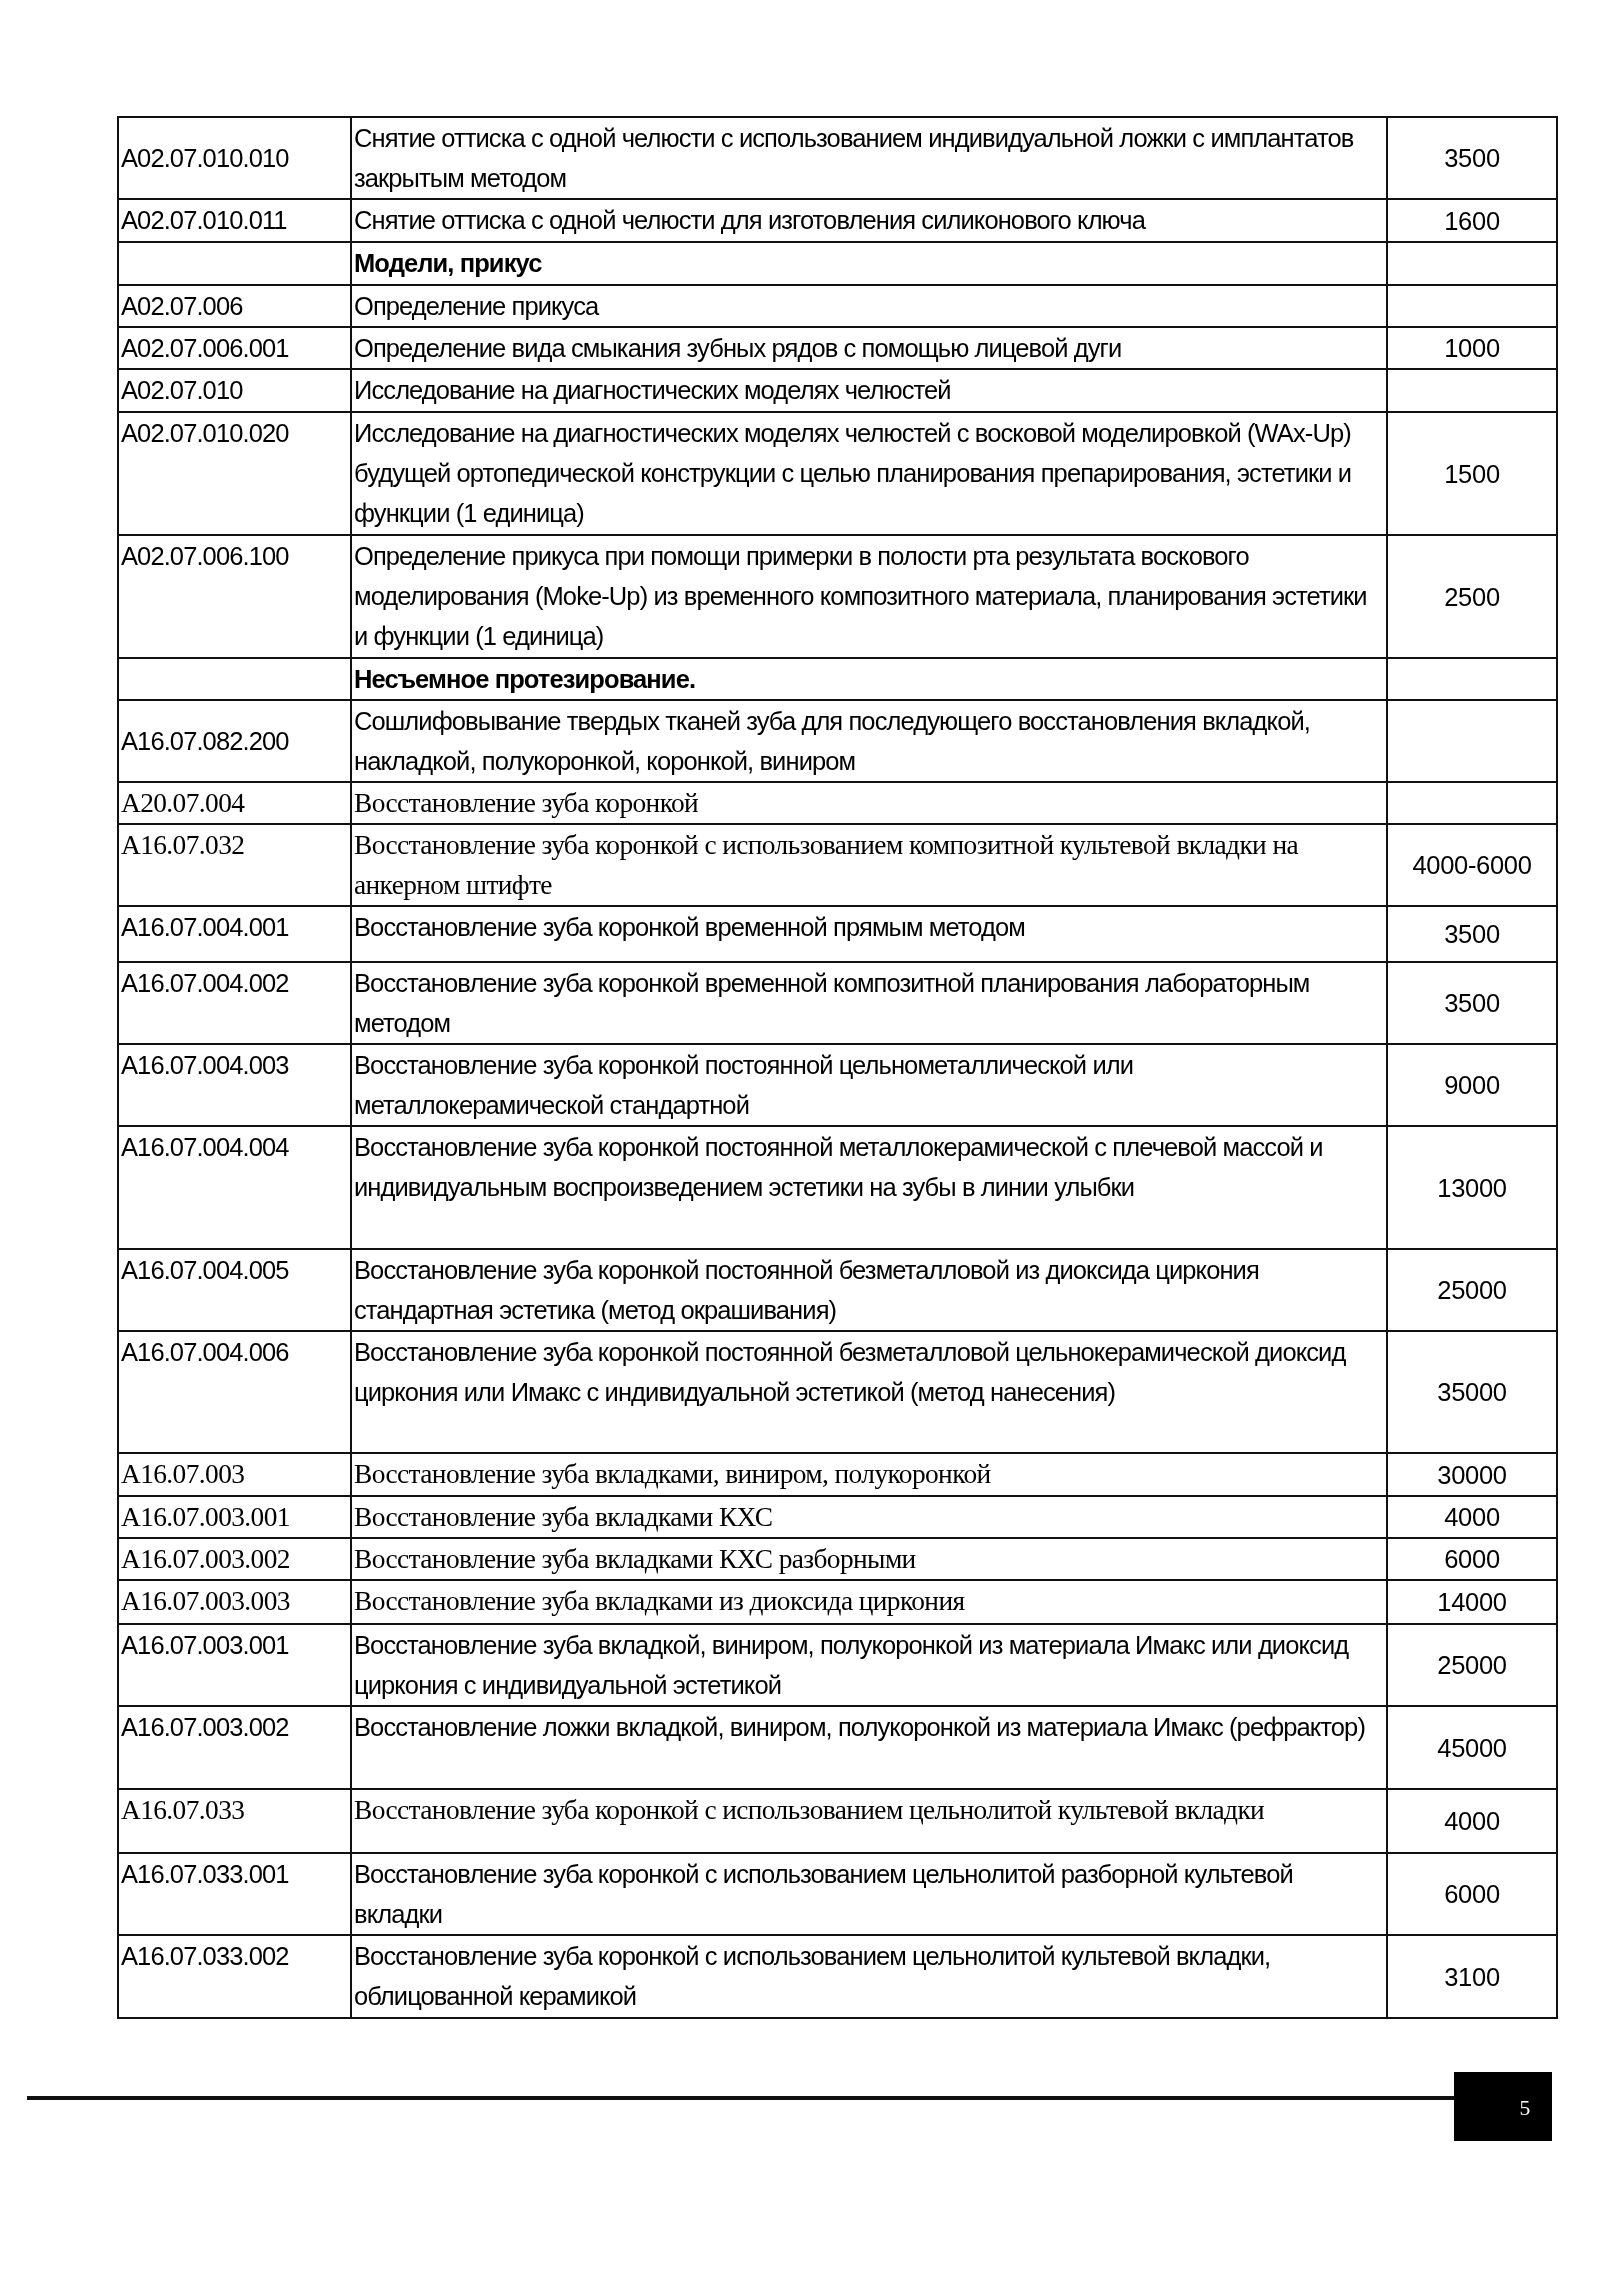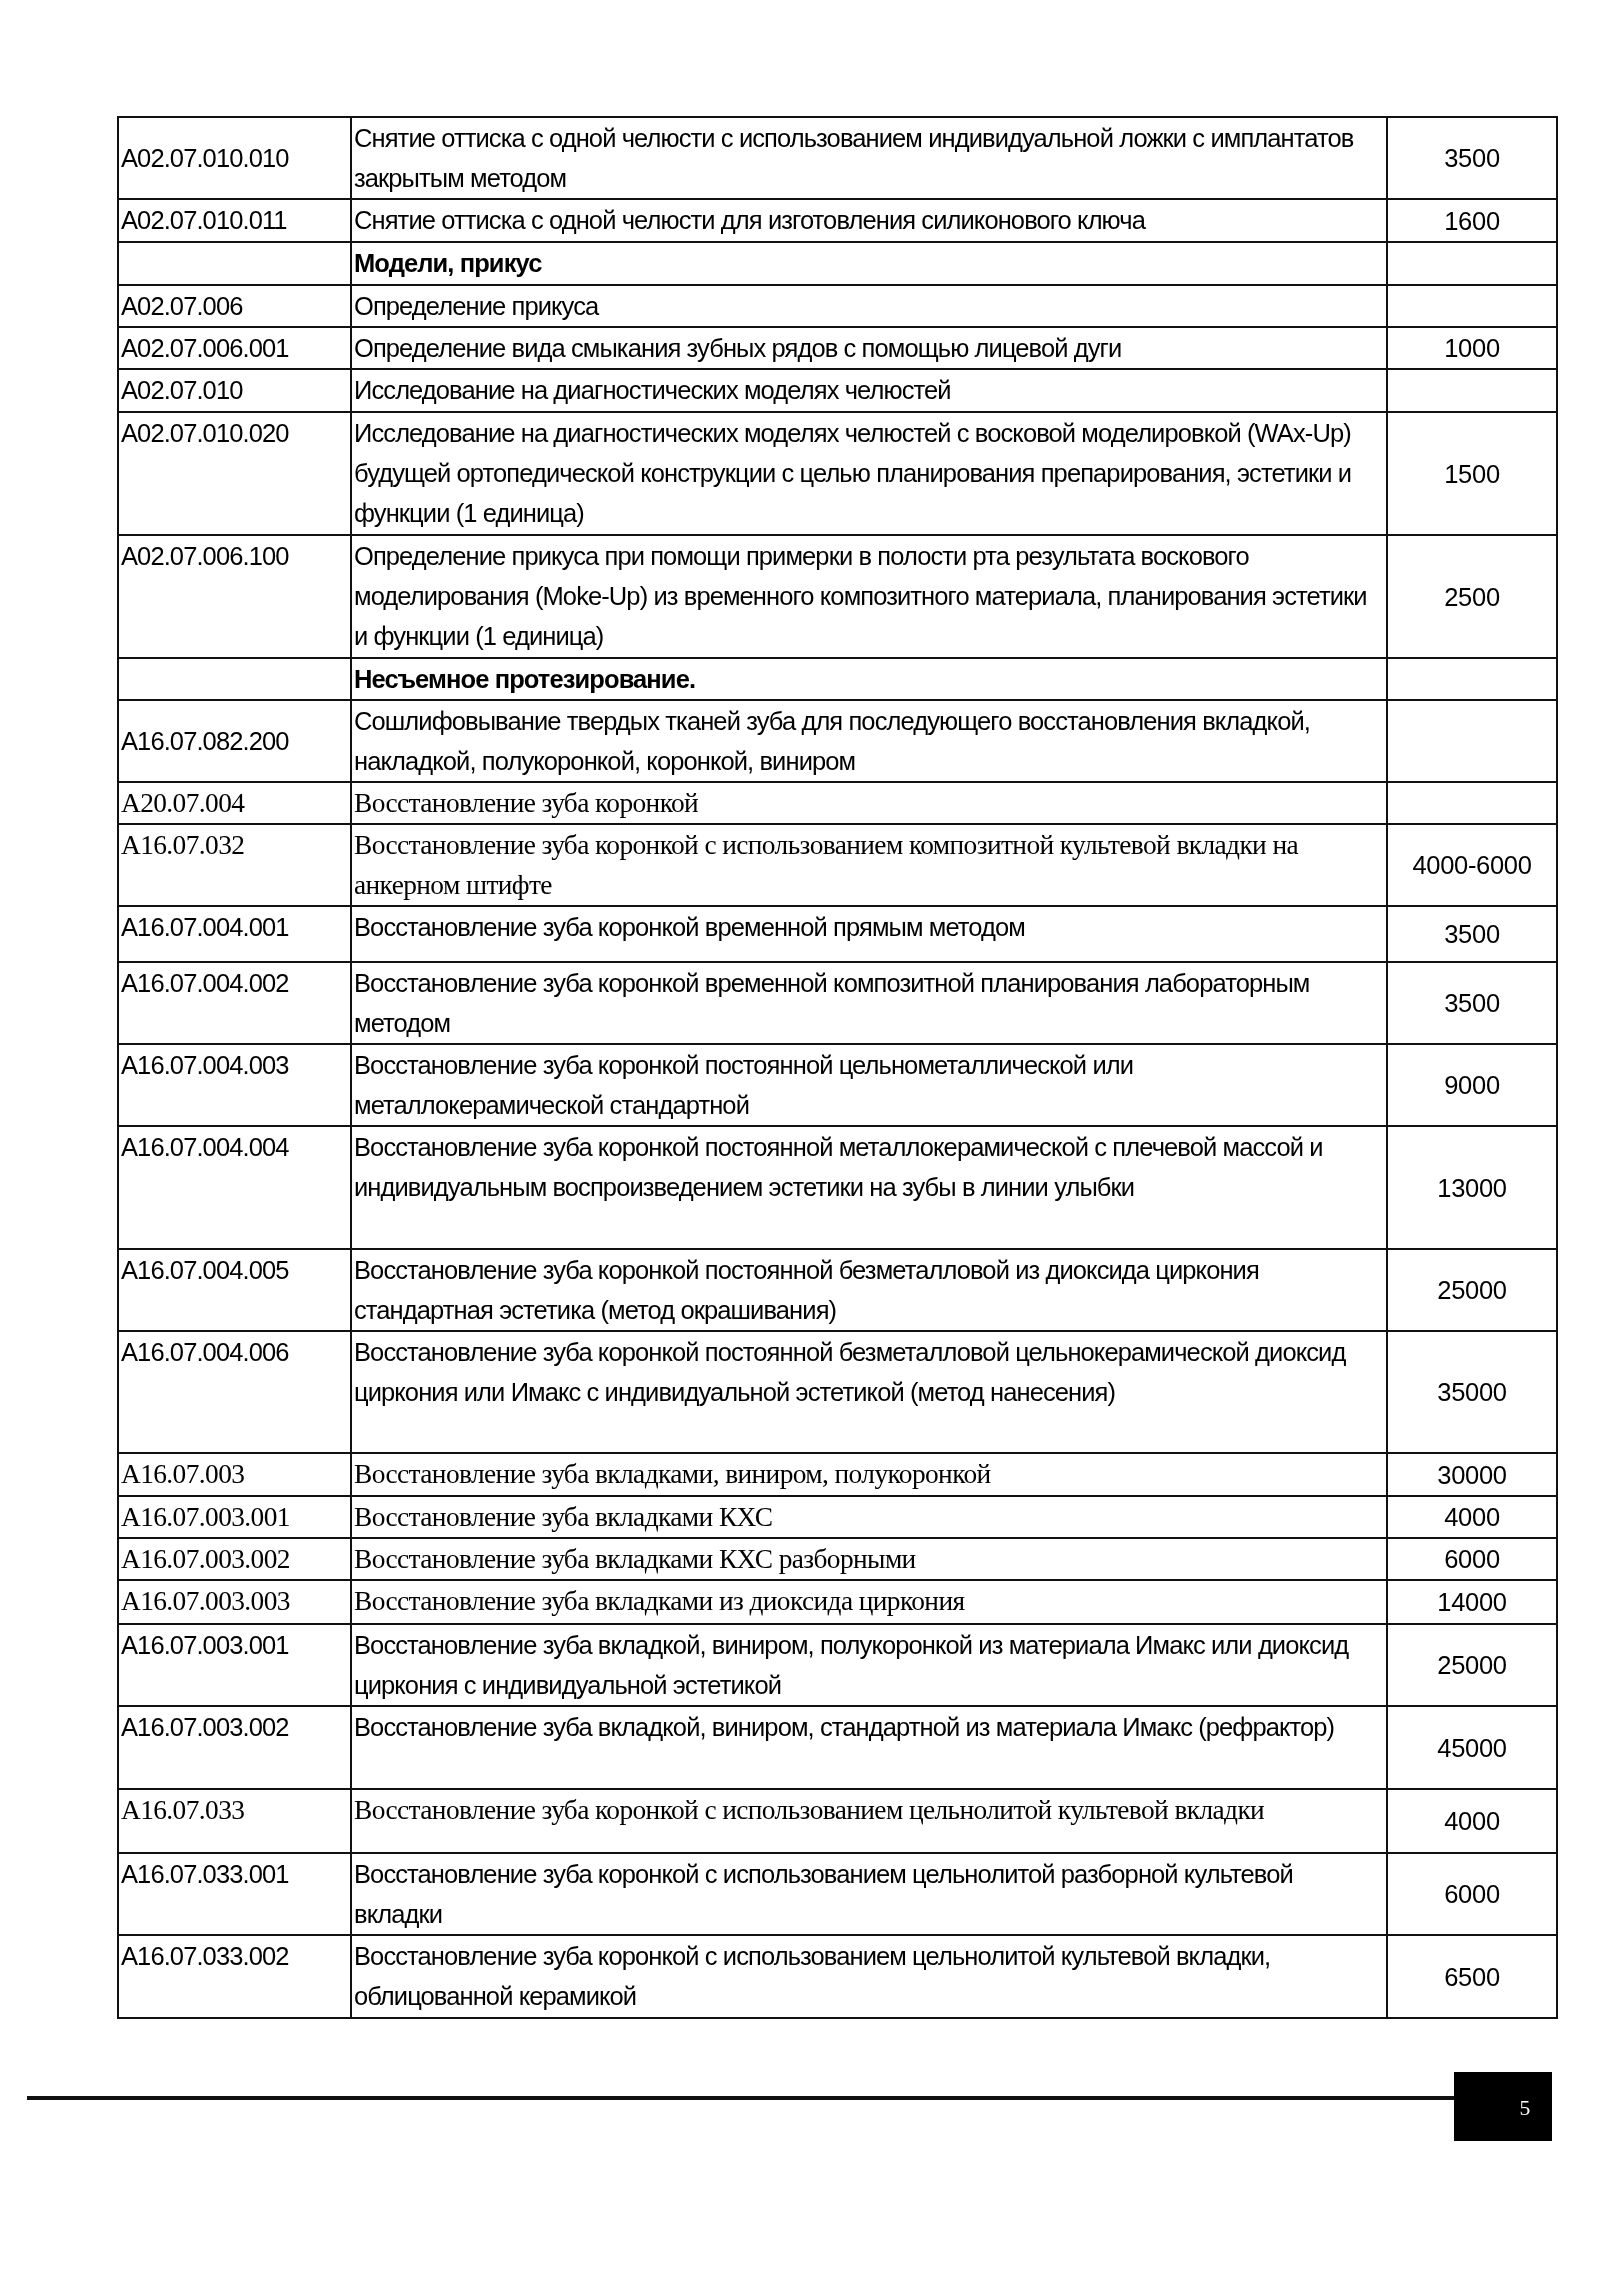--- a/index.html
+++ b/index.html
@@ -161,37 +161,37 @@
           <td class="desc">Восстановление зуба вкладками из диоксида циркония</td>
           <td class="price">14000</td>
         </tr>
         <tr style="height: 82px;">
           <td class="code">А16.07.003.001</td>
           <td class="desc">Восстановление зуба вкладкой, виниром, полукоронкой из материала Имакс или диоксид циркония с индивидуальной эстетикой</td>
           <td class="price">25000</td>
         </tr>
         <tr style="height: 83px;">
           <td class="code">А16.07.003.002</td>
-          <td class="desc">Восстановление зуба вкладкой, виниром, стандартной из материала Имакс (рефрактор)</td>
+          <td class="desc">Восстановление ложки вкладкой, виниром, полукоронкой из материала Имакс (рефрактор)</td>
           <td class="price">45000</td>
         </tr>
         <tr class="serif" style="height: 64px; border-radius: 8px;">
           <td class="code">А16.07.033</td>
           <td class="desc">Восстановление зуба коронкой с использованием цельнолитой культевой вкладки</td>
           <td class="price">4000</td>
         </tr>
         <tr style="height: 82px;">
           <td class="code">А16.07.033.001</td>
           <td class="desc">Восстановление зуба коронкой с использованием цельнолитой разборной культевой вкладки</td>
           <td class="price">6000</td>
         </tr>
         <tr style="height: 83px;">
           <td class="code">А16.07.033.002</td>
           <td class="desc">Восстановление зуба коронкой с использованием цельнолитой культевой вкладки, облицованной керамикой</td>
-          <td class="price">6500</td>
+          <td class="price">3100</td>
         </tr>
       </tbody>
   </table>
 
   <div class="footer-line"></div>
   <div class="page-box">
     <span class="page-num">5</span>
   </div>
 </div>
 

